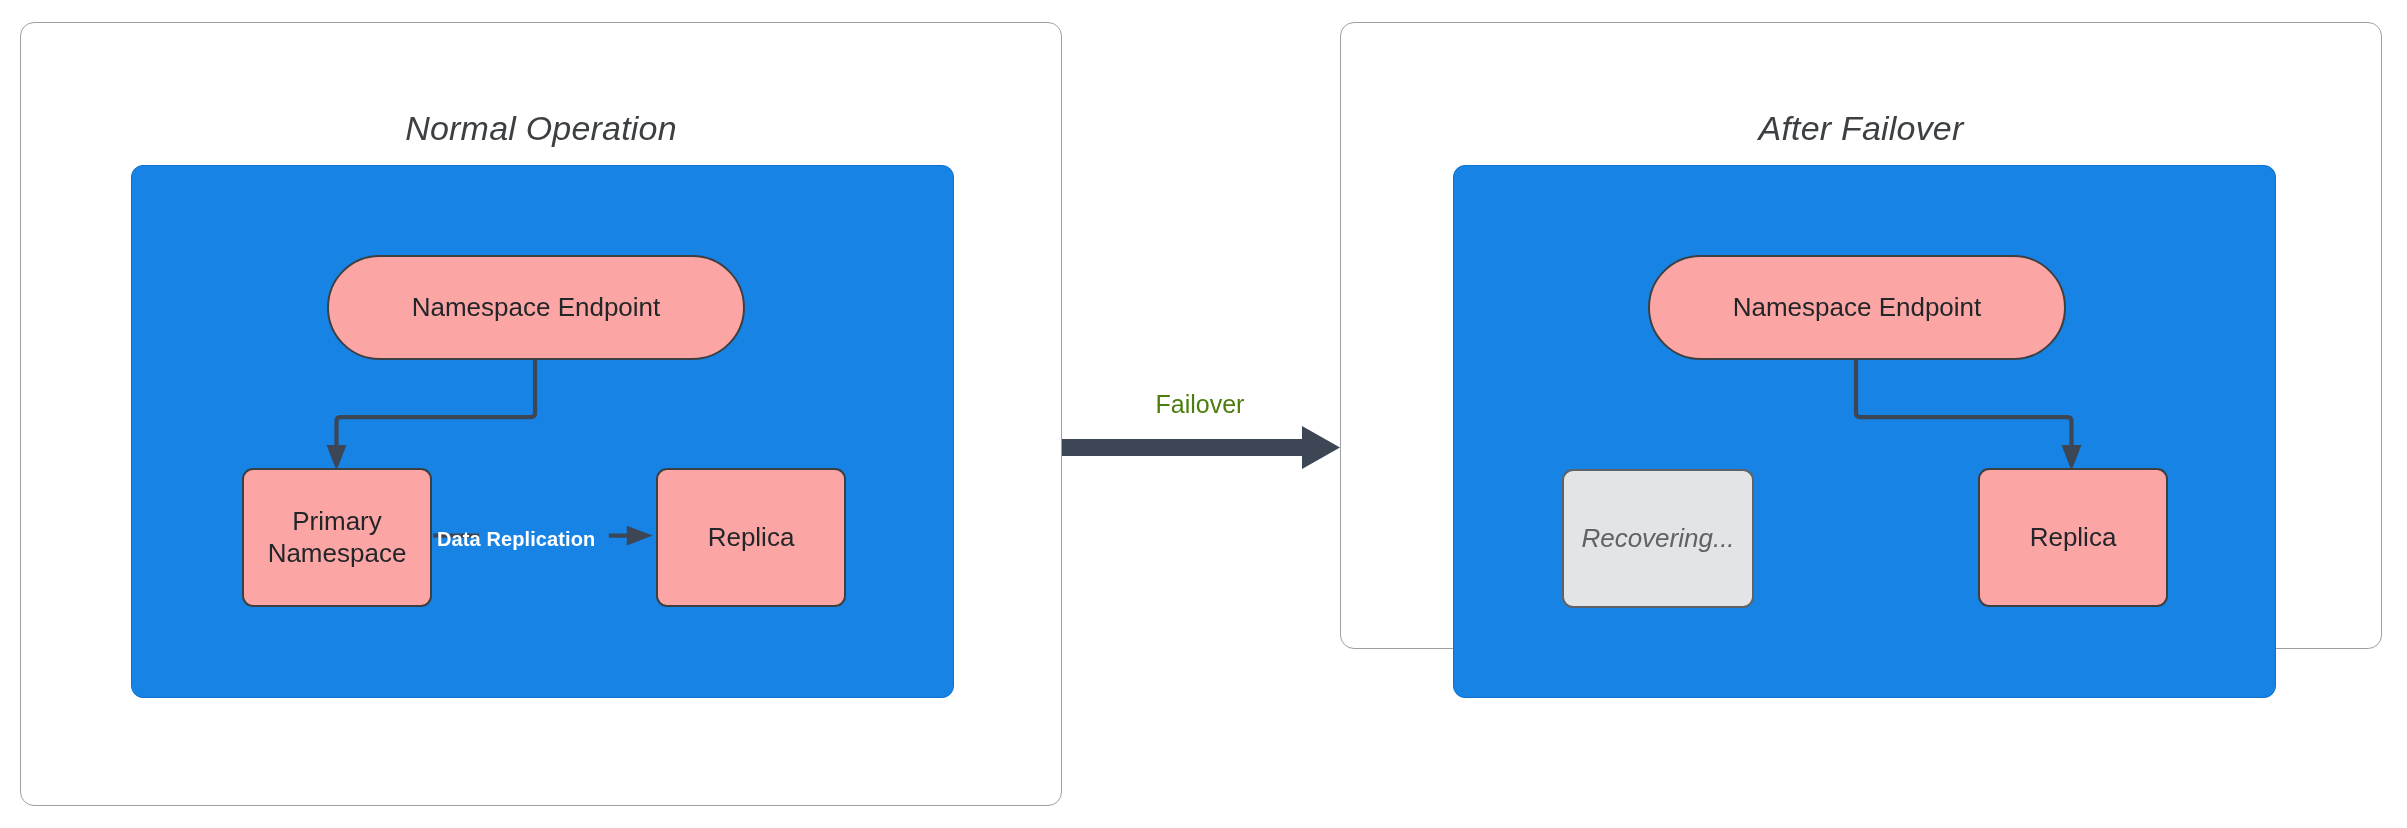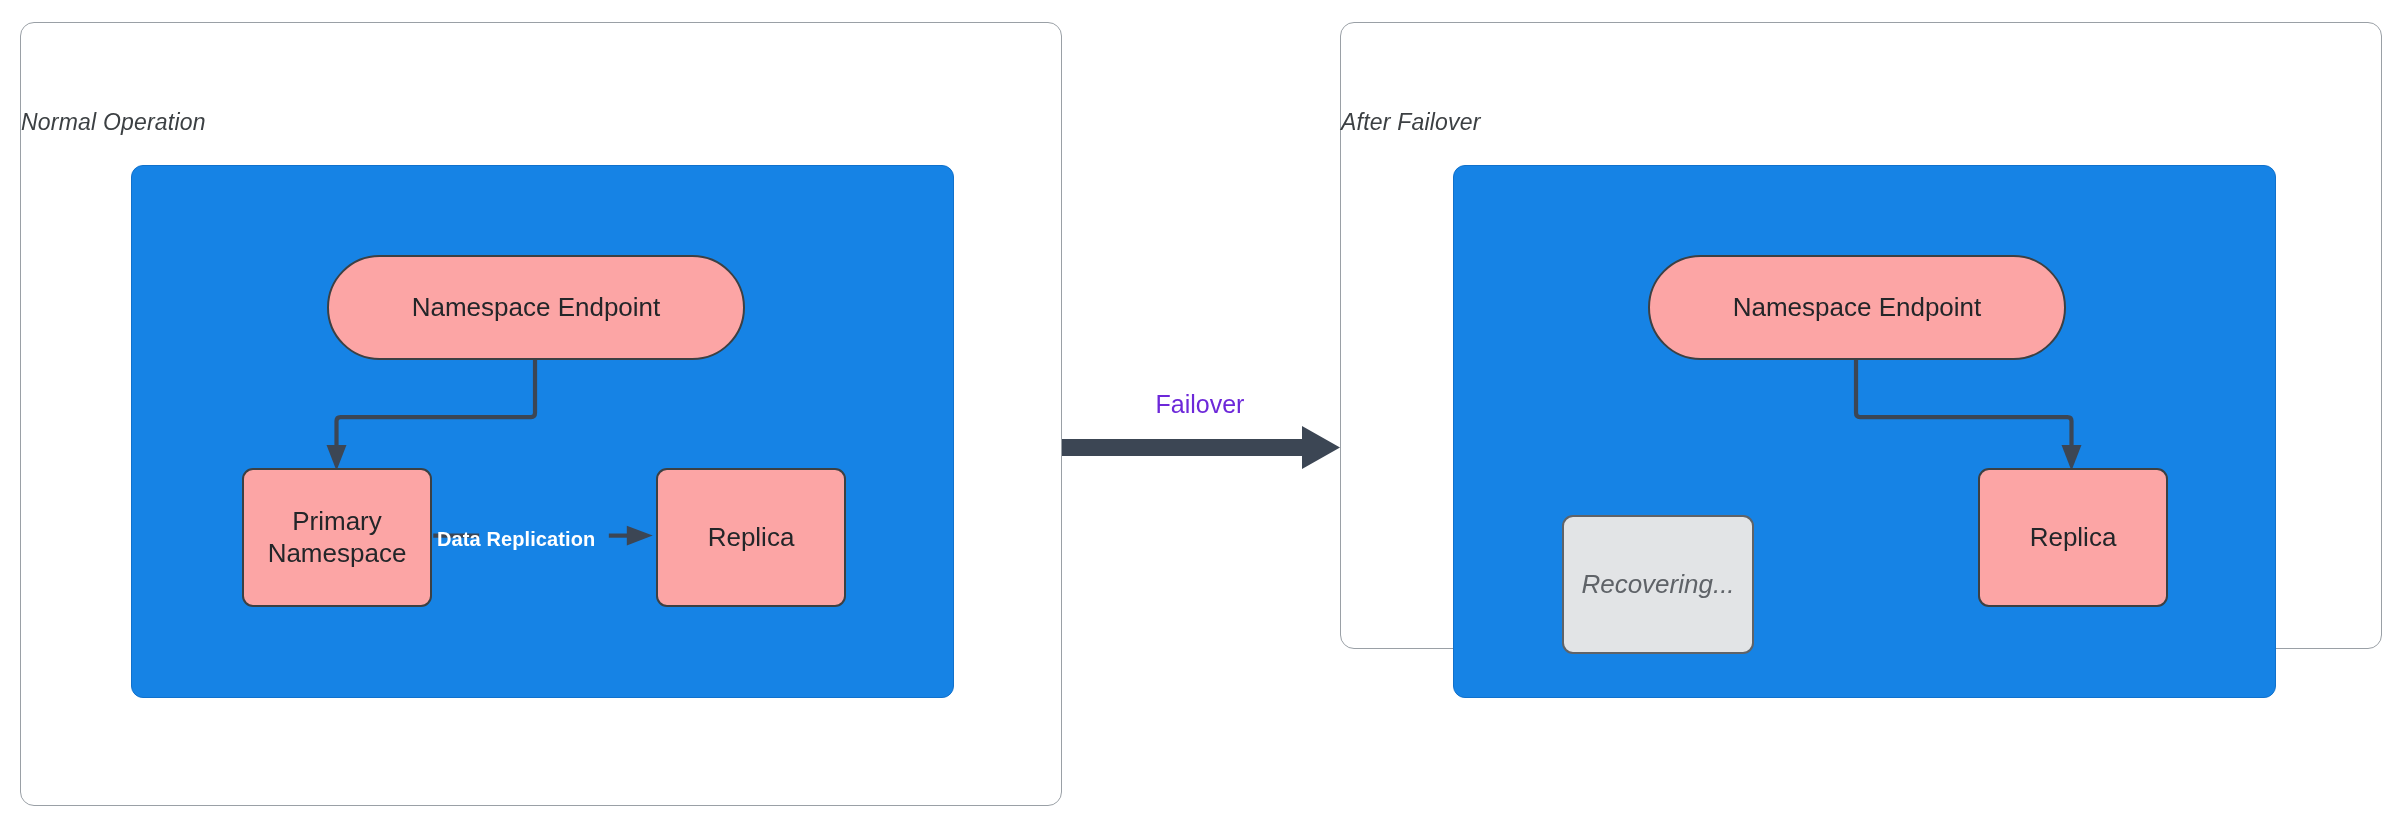--- a/index.html
+++ b/index.html
@@ -19,22 +19,23 @@
     border-radius:14px;
     box-sizing:border-box;
   }
   #panel-left{left:20px;top:22px;width:1042px;height:784px;}
   #panel-right{left:1340px;top:22px;width:1042px;height:627px;}
 
   .panel-title{
     position:absolute;
     top:86px;
     width:100%;
+    text-align:center;
     font-style:italic;
-    font-size:23px;
+    font-size:34px;
     color:#3c4043;
     letter-spacing:0.2px;
     white-space:nowrap;
   }
 
   
   .cluster{
     position:absolute;
     background:#1683e5;
     border:1.5px solid #1071cc;
@@ -57,21 +58,20 @@
     line-height:1.22;
     z-index:4;
   }
   .node.pill{border-radius:60px;}
   .node.rect{border-radius:11px;}
   .node.recovering{
     background:#e2e4e6;
     border:2.2px solid #5f6368;
     color:#5f6368;
     font-style:italic;
-    margin-top:46px;
   }
 
   
   #node-endpoint-left{left:195px; top:89px;  width:418px; height:105px;}
   #node-primary     {left:110px; top:302px; width:190px; height:139px;}
   #node-replica-left{left:524px; top:302px; width:190px; height:139px;}
 
   
   #node-endpoint-right{left:194px; top:89px;  width:418px; height:105px;}
   #node-recovering    {left:108px; top:303px; width:192px; height:139px;}
@@ -92,21 +92,21 @@
     z-index:5;
     letter-spacing:0.1px;
     text-align:center;
   }
   #label-replication{left:305px;top:362px;}
 
   
   #failover-group{position:absolute;left:1040px;top:390px;width:320px;height:96px;}
   #failover-label{
     position:absolute;left:0;top:0;width:320px;text-align:center;
-    font-size:25px;color:#6d28d9;white-space:nowrap;
+    font-size:25px;color:#4d7c0f;white-space:nowrap;
   }
   #failover-arrow{position:absolute;left:0;top:34px;width:320px;height:48px;overflow:visible;}
 </style>
 </head>
 <body>
 
 <div id="stage">
 
   <div class="panel" id="panel-left">
 

